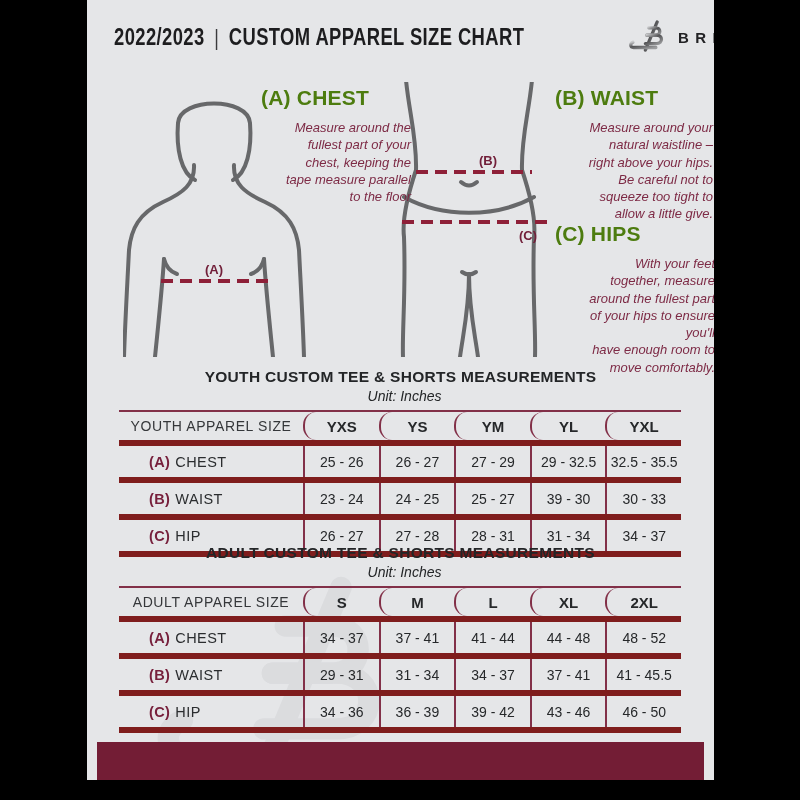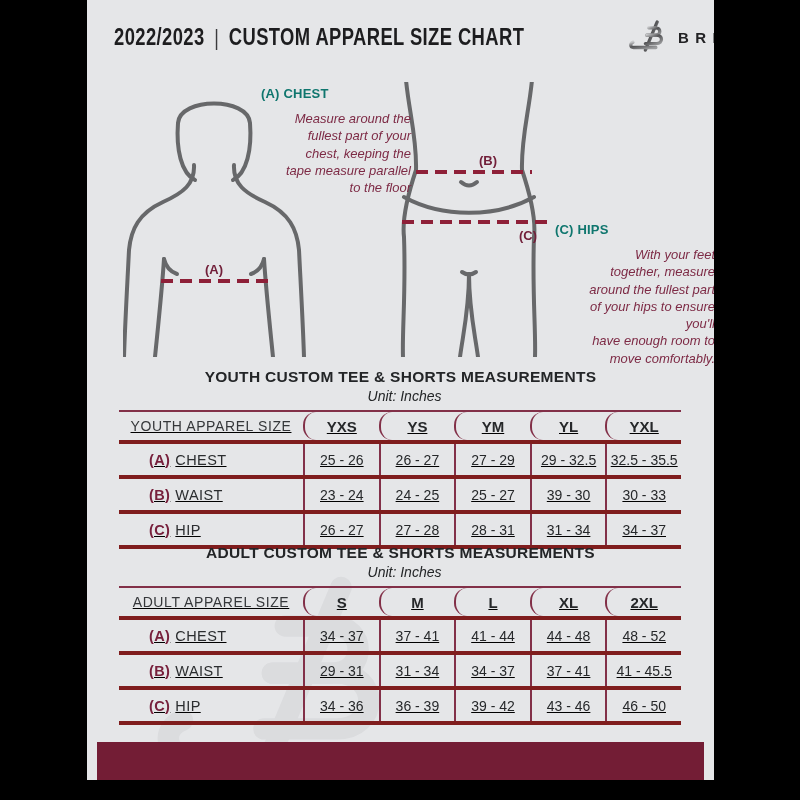--- a/index.html
+++ b/index.html
@@ -20,34 +20,34 @@
   .watermark{position:absolute;left:55px;top:566px;z-index:0;opacity:.55;}
 
   
   .fig{position:absolute;z-index:1;}
   .fig path{fill:none;stroke:#67686a;stroke-width:4;stroke-linecap:round;}
   .fig .dash{stroke:#8e2038;stroke-width:4;stroke-dasharray:12 7;stroke-linecap:butt;}
   .fig text{font-family:"Liberation Sans",sans-serif;font-size:13px;font-weight:700;fill:#72203a;}
 
   
   .guide{position:absolute;z-index:1;}
-  .guide h3{margin:0;font-size:13px;font-weight:700;color:#0f766e;letter-spacing:.2px;}
+  .guide h3{margin:0;font-size:21px;font-weight:700;color:#4d7c0f;letter-spacing:.2px;}
   .guide p{margin:9px 0 0;font-size:13px;line-height:1.33;font-style:italic;color:#7d2a45;
            white-space:pre-line;text-align:right;}
   .guide-a{left:174px;top:86px;width:150px;}
   .guide-b{left:468px;top:86px;width:158px;}
   .guide-c{left:468px;top:222px;width:160px;}
 
   
   .sec-title{position:absolute;left:0;width:627px;text-align:center;z-index:1;
              font-size:15.5px;font-weight:700;color:#232527;letter-spacing:.3px;}
   .sec-unit{position:absolute;left:4px;width:627px;text-align:center;z-index:1;
             font-size:14px;font-style:italic;color:#232527;}
   .stable{position:absolute;left:32px;width:562px;z-index:1;border-top:2px solid #823048;box-sizing:border-box;}
-  .trow{display:grid;grid-template-columns:184px repeat(5,1fr);border-bottom:4px solid #7f1d1d;text-decoration:underline;}
+  .trow{display:grid;grid-template-columns:184px repeat(5,1fr);border-bottom:6px solid #7f1d1d;}
   .tcell{display:flex;align-items:center;justify-content:center;height:31px;
          font-size:14px;color:#26282a;background:transparent;}
   .thead .tcell{height:28px;}
   .thcell{font-weight:700;font-size:15px;border-radius:13px;}
   .tcell + .tcell{border-left:2px solid #823048;}
   .tlabel-head{justify-content:center;font-size:14px;letter-spacing:.6px;color:#35373a;}
   .tlabel{justify-content:flex-start;padding-left:30px;font-size:14.5px;letter-spacing:.4px;color:#2b2d2f;}
   .prefix{font-weight:700;color:#77203c;margin-right:5px;}
   .t-youth{top:410px;}
   .t-adult{top:586px;}
@@ -122,20 +122,29 @@
     </svg>
 
     <div class="guide guide-a">
       <h3>(A) CHEST</h3>
       <p>Measure around the
 fullest part of your
 chest, keeping the
 tape measure parallel
 to the floor</p>
     </div>
+    <div class="guide guide-b">
+      <h3>(B) WAIST</h3>
+      <p>Measure around your
+natural waistline –
+right above your hips.
+Be careful not to
+squeeze too tight to
+allow a little give.</p>
+    </div>
     <div class="guide guide-c">
       <h3>(C) HIPS</h3>
       <p>With your feet
 together, measure
 around the fullest part
 of your hips to ensure
 you'll
 have enough room to
 move comfortably.</p>
     </div>

